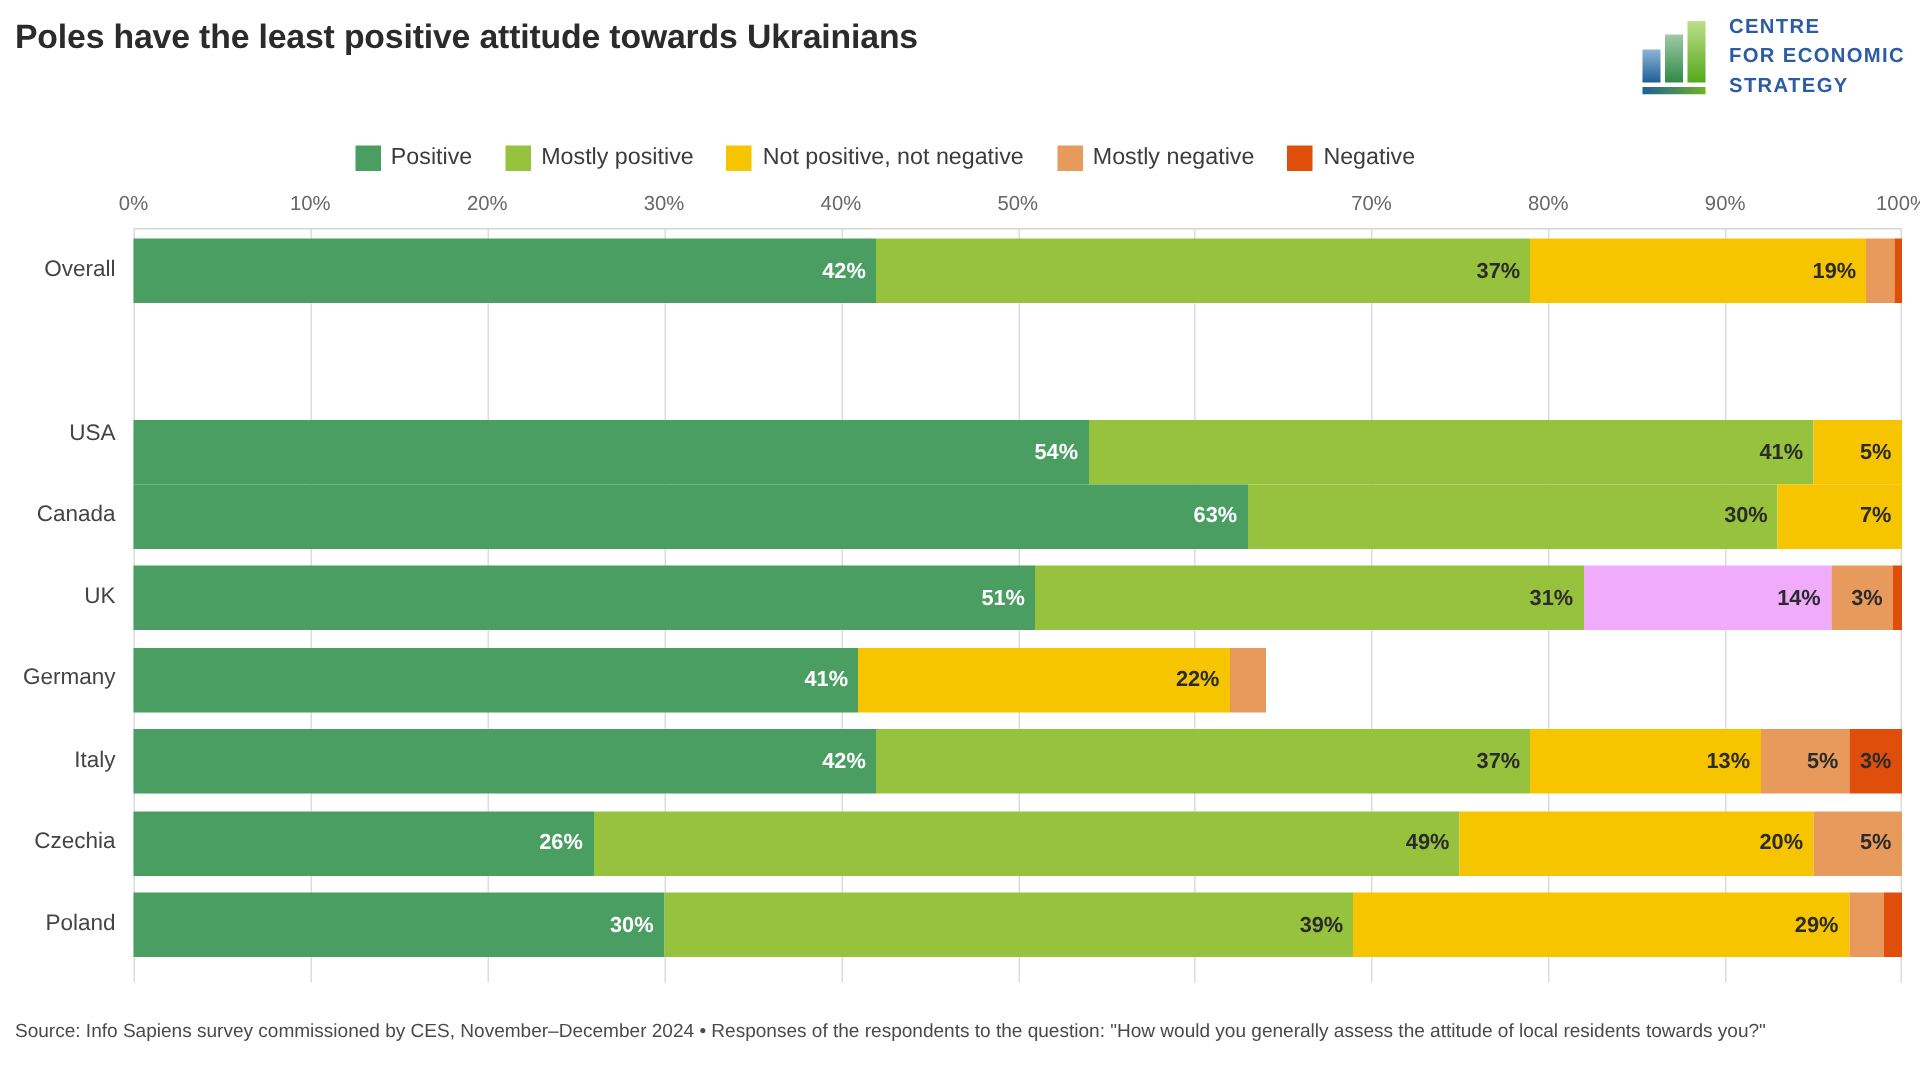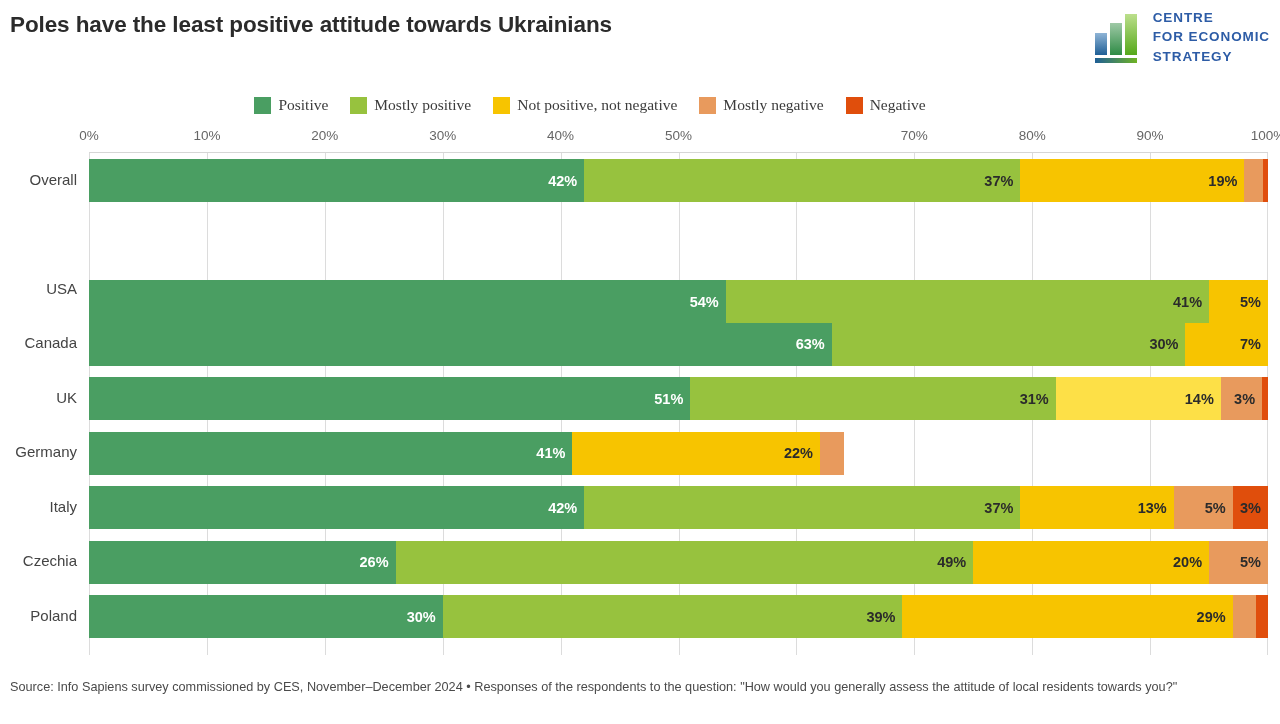--- a/index.html
+++ b/index.html
@@ -61,21 +61,20 @@
   
   #legend {
     position: absolute;
     top: 96px;
     left: 0;
     width: 1180px;
     display: flex;
     justify-content: center;
     align-items: center;
     gap: 22px;
-    font-family: Liberation Serif, serif;
   }
   .legend-item {
     display: flex;
     align-items: center;
     gap: 7px;
   }
   .legend-swatch {
     width: 17px;
     height: 17px;
     flex: none;
@@ -304,21 +303,21 @@
           </div>
         </div>
         <div class="cat-label" style="top: 235.5px;">UK</div>
         <div class="row" style="top: 224px; height: 43px;">
           <div class="seg" style="width: 51%; background: rgb(74, 158, 98);">
             <span class="seg-label lbl-light">51%</span>
           </div>
           <div class="seg" style="width: 31%; background: rgb(151, 194, 62); text-align: right;">
             <span class="seg-label lbl-dark">31%</span>
           </div>
-          <div class="seg" style="width: 14%; background: #fde047;">
+          <div class="seg" style="width: 14%; background: #f0abfc;">
             <span class="seg-label lbl-dark">14%</span>
           </div>
           <div class="seg" style="width: 3.5%; background: rgb(232, 154, 93);">
             <span class="seg-label lbl-dark">3%</span>
           </div>
           <div class="seg" style="width: 0.5%; background: rgb(224, 78, 12);"></div>
         </div>
         <div class="cat-label" style="top: 290px;">Germany</div>
         <div class="row" style="top: 278.5px; height: 43px;">
           <div class="seg" style="width: 41%; background: rgb(74, 158, 98);">

